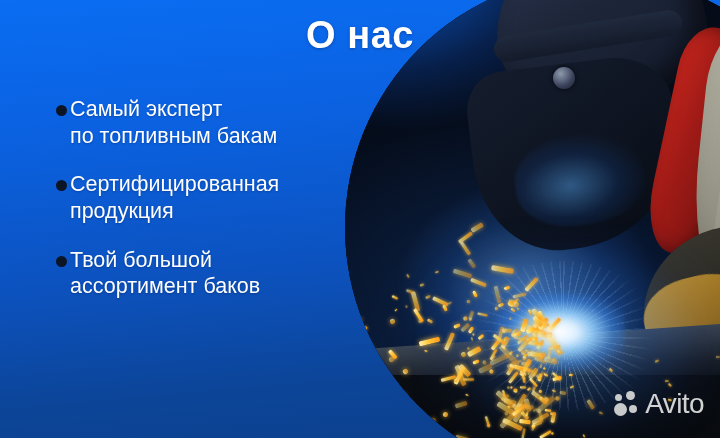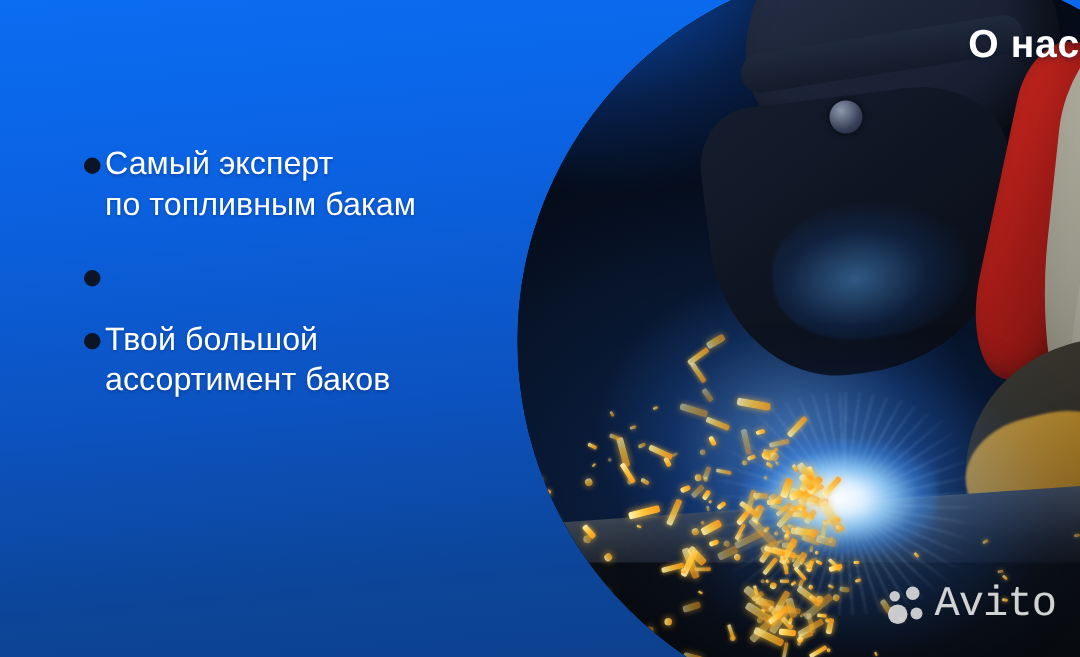--- a/index.html
+++ b/index.html
@@ -168,23 +168,23 @@
     box-shadow:0 0 3px rgba(255,190,60,0.9);
   }
   .spark.sm { width:4px; height:2px; }
   .spark.md { width:8px; height:2.5px; }
   .spark.lg { width:13px; height:3px; }
   .spark.dot { width:3px; height:3px; border-radius:50%; }
 
   
   #title {
     position:absolute; left:0; top:14px; width:720px;
-    text-align:right;
+    text-align:center;
     color:#ffffff;
-    font-size:26px;
+    font-size:38px;
     font-weight:bold;
     letter-spacing:0.5px;
     text-shadow:0 1px 3px rgba(0,20,70,0.35);
     z-index:6;
     pointer-events:none;
   }
   
   #title-inner { display:inline-block; transform:translateX(0px); }
 
   #bullets {
@@ -254,21 +254,20 @@
     white-space:pre-line;
     padding-top:2px;
   }
 
   
   #avito {
     position:absolute; right:16px; bottom:20px;
     display:flex; align-items:center;
     z-index:9;
     opacity:0.92;
-    font-family:Liberation Mono, monospace;
   }
   #avito-mark {
     position:relative;
     width:26px; height:26px;
     margin-right:5px;
   }
   #avito-mark i {
     position:absolute; display:block; border-radius:50%;
     background:#d9d9d9;
   }
@@ -552,20 +551,22 @@
   </div>
 
   <div id="bullets">
     <div class="bullet-row">
       <span class="bullet-dot"></span>
       <span class="bullet-text">Самый эксперт
 по топливным бакам</span>
     </div>
     <div class="bullet-row">
       <span class="bullet-dot"></span>
+      <span class="bullet-text">Сертифицированная
+продукция</span>
     </div>
     <div class="bullet-row">
       <span class="bullet-dot"></span>
       <span class="bullet-text">Твой большой
 ассортимент баков</span>
     </div>
   </div>
 
 
   <div id="avito">

